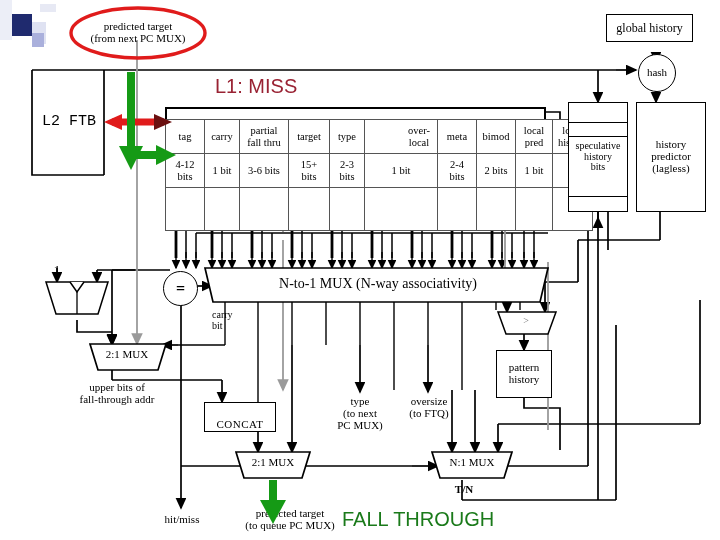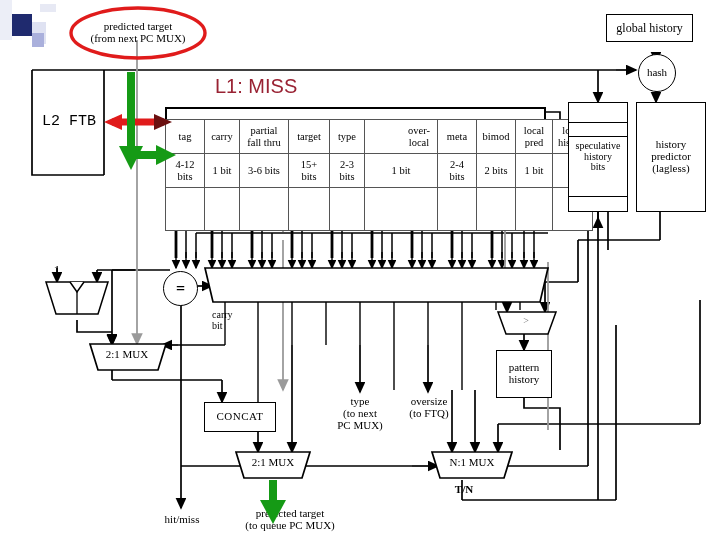--- a/index.html
+++ b/index.html
@@ -61,21 +61,21 @@
 
   
   .box {
     border: 1.6px solid #000;
     background: #ffffff;
     box-sizing: border-box;
     display: flex;
     align-items: center;
     justify-content: center;
   }
-  .box.thin { border-width: 1.2px; }
+  .box.thin { border-width: 1.2px; align-items: flex-end; }
 
   
   #ftb-table {
     position: absolute;
     border-collapse: collapse;
     background: #4d7c0f;
     table-layout: fixed;
     margin-top: 12px;
   }
   #ftb-table td {
@@ -108,20 +108,21 @@
 
 <div id="slide">
 
   <div class="deco" style="left:10px; top:14px; width:22px; height:22px; background:#1f2a6e;"></div>
   <div class="deco" style="left:32px; top:22px; width:14px; height:22px; background:#dfe2f2;"></div>
   <div class="deco" style="left:32px; top:33px; width:12px; height:14px; background:#aab0dc;"></div>
   <div class="deco" style="left:0px; top:0px; width:12px; height:40px; background:#eceef7;"></div>
   <div class="deco" style="left:40px; top:4px; width:16px; height:8px; background:#e7e9f4;"></div>
 
   <div class="abs" id="l1miss-label">L1: MISS</div>
+  <div class="abs" id="fallthrough-label">FALL THROUGH</div>
 
   <svg id="vec" viewBox="0 0 720 540">
     <defs>
       <marker id="ah" markerWidth="7" markerHeight="7" refX="6" refY="3.2" orient="auto">
         <path d="M0,0 L7,3.2 L0,6.4 z" fill="#000"></path>
       </marker>
       <marker id="ahg" markerWidth="7" markerHeight="7" refX="6" refY="3.2" orient="auto">
         <path d="M0,0 L7,3.2 L0,6.4 z" fill="#9a9a9a"></path>
       </marker>
     </defs>
@@ -425,32 +426,37 @@
 
     <polygon points="432,452 512,452 504,478 440,478" fill="#fff" stroke="#000" stroke-width="1.7"></polygon>
 
     <polygon points="498,312 556,312 548,334 506,334" fill="#fff" stroke="#000" stroke-width="1.5"></polygon>
 
     <polygon points="46,282 108,282 98,314 56,314" fill="#fff" stroke="#000" stroke-width="1.5"></polygon>
     <path d="M70,282 L77,292 L84,282" fill="#fff" stroke="#000" stroke-width="1.5"></path>
     <path d="M77,292 L77,314" stroke="#000" stroke-width="1.3" fill="none"></path>
   </svg>
 
+  <div class="abs dtext" style="left:218px; top:276px; width:320px; font-size:14px;">N-to-1 MUX (N-way associativity)</div>
   <div class="abs dtext" style="left:92px; top:349px; width:70px; font-size:11px;">2:1 MUX</div>
   <div class="abs dtext" style="left:238px; top:457px; width:70px; font-size:11px;">2:1 MUX</div>
   <div class="abs dtext" style="left:436px; top:457px; width:72px; font-size:11px;">N:1 MUX</div>
   <div class="abs dtext" style="left:500px; top:316px; width:52px; font-size:10px; color:#777;">&gt;</div>
 
   <div class="abs dtext" style="left:49px; top:264px; width:16px; font-size:14px;">1</div>
 
   <div class="abs dtext" style="left:212px; top:310px; width:40px; font-size:10px; text-align:left;">
     <span>carry</span><br>
     <span>bit</span>
   </div>
 
+  <div class="abs dtext" style="left:62px; top:382px; width:110px; font-size:11px;">
+    <span>upper bits of</span><br>
+    <span>fall-through addr</span>
+  </div>
 
   <div class="abs dtext" style="left:152px; top:514px; width:60px; font-size:11px;">hit/miss</div>
 
   <div class="abs dtext" style="left:228px; top:508px; width:124px; font-size:11px;">
     <span>predicted target</span><br>
     <span>(to queue PC MUX)</span>
   </div>
 
   <div class="abs dtext" style="left:328px; top:396px; width:64px; font-size:11px;">
     <span>type</span><br>

